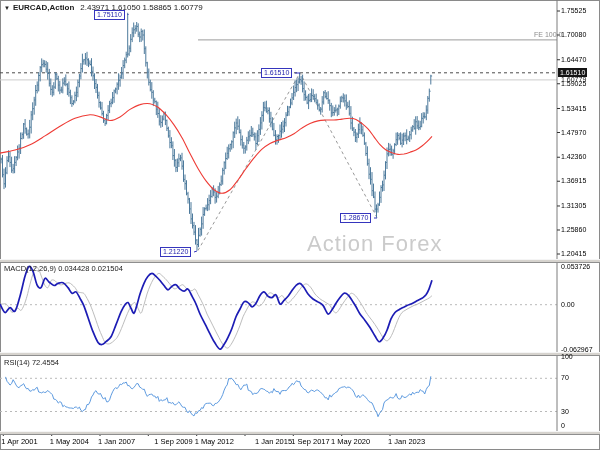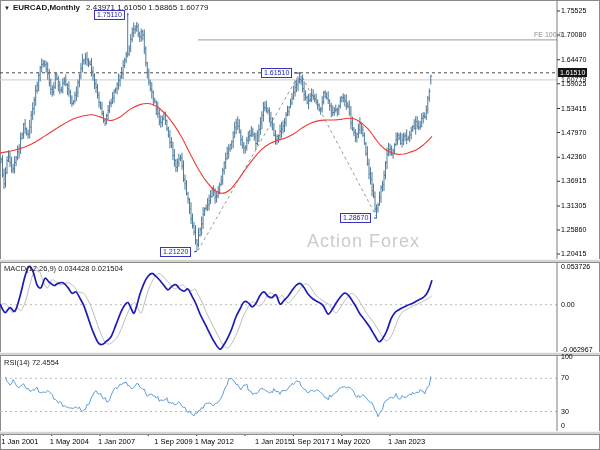--- a/index.html
+++ b/index.html
@@ -13,21 +13,21 @@
   .titlebar .tri{font-size:6px;margin-right:3px;color:#222;}
   .indlabel{position:absolute;left:4px;font-size:7.5px;color:#1a1a1a;white-space:nowrap;}
   .axis-label{position:absolute;left:561px;font-size:7px;color:#000;white-space:nowrap;}
   .date-label{position:absolute;font-size:7.5px;color:#000;top:437px;white-space:nowrap;}
   .hl-label{position:absolute;left:558px;background:#141414;color:#fff;font-size:7px;
             padding:1px 2px;z-index:3;white-space:nowrap;}
   .cur-label{position:absolute;left:561px;font-size:7px;color:#222;z-index:2;white-space:nowrap;}
   .callout{position:absolute;border:1px solid #3535bd;color:#2424ae;background:rgba(255,255,255,.92);
            font-size:7px;padding:0 2px;line-height:8px;z-index:2;white-space:nowrap;}
   .fe-label{position:absolute;font-size:7px;color:#8c8c8c;white-space:nowrap;}
-  .watermark{position:absolute;left:307px;top:231px;font-size:18px;letter-spacing:1px;
+  .watermark{position:absolute;left:307px;top:231px;font-size:22px;letter-spacing:1px;
              color:#cbcbcb;white-space:nowrap;}
 </style>
 </head>
 <body>
 
 <div id="win">
   <svg id="chartsvg" width="600" height="450">
       <line x1="0" y1="72.8" x2="557" y2="72.8" stroke-width="1" stroke="#4a4a4a" stroke-dasharray="3,3"></line>
       <line x1="0" y1="79.9" x2="557" y2="79.9" stroke-width="1" stroke="#cccccc"></line>
       <line x1="198" y1="39.9" x2="557" y2="39.9" stroke-width="1" stroke="#9b9b9b"></line>
@@ -63,21 +63,21 @@
       <line x1="557" y1="254" x2="560" y2="254" stroke="#333" stroke-width="1"></line>
       <line x1="128" y1="15" x2="128" y2="14" stroke="#3535bd" stroke-width="1"></line>
       <line x1="295" y1="73" x2="300" y2="73" stroke="#3535bd" stroke-width="1"></line>
       <line x1="374" y1="218" x2="377" y2="218" stroke="#3535bd" stroke-width="1"></line>
       <line x1="194" y1="252" x2="197" y2="251" stroke="#3535bd" stroke-width="1"></line>
     </svg>
 
   <div class="watermark">Action Forex</div>
 
   <div class="titlebar">
-    <span class="tri">▼</span><span class="sym">EURCAD,Monthly</span><span>2.43971 1.61050 1.58865 1.60779</span>
+    <span class="tri">▼</span><span class="sym">EURCAD,Action</span><span>2.43971 1.61050 1.58865 1.60779</span>
   </div>
 
   <div class="indlabel" style="top:264px">MACD(12,26,9) 0.034428 0.021504</div>
   <div class="indlabel" style="top:358px">RSI(14) 72.4554</div>
 
   <div class="sep" style="top:259px"></div>
   <div class="sep" style="top:352px"></div>
   <div class="sep" style="top:431px"></div>
 
   <div id="labels">
@@ -94,21 +94,21 @@
       <div class="axis-label" style="top: 250px;">1.20415</div>
       <div class="cur-label" style="top: 76px;">1.60779</div>
       <div class="hl-label" style="top: 67.8px;">1.61510</div>
       <div class="axis-label" style="top: 262.5px;">0.053726</div>
       <div class="axis-label" style="top: 300.7px;">0.00</div>
       <div class="axis-label" style="top: 345.5px;">-0.062967</div>
       <div class="axis-label" style="top: 353px;">100</div>
       <div class="axis-label" style="top: 374.3px;">70</div>
       <div class="axis-label" style="top: 407.5px;">30</div>
       <div class="axis-label" style="top: 422px;">0</div>
-      <div class="date-label" style="left: 1.3px;">1 Jan 2001</div>
+      <div class="date-label" style="left: 1.3px;">1 Apr 2001</div>
       <div class="date-label" style="left: 49.7px;">1 May 2004</div>
       <div class="date-label" style="left: 98px;">1 Jan 2007</div>
       <div class="date-label" style="left: 146.3px; margin-left: 8px;">1 Sep 2009</div>
       <div class="date-label" style="left: 194.7px;">1 May 2012</div>
       <div class="date-label" style="left: 255px;">1 Jan 2015</div>
       <div class="date-label" style="left: 291.3px; text-align: right;">1 Sep 2017</div>
       <div class="date-label" style="left: 331px;">1 May 2020</div>
       <div class="date-label" style="left: 388px;">1 Jan 2023</div>
       <div class="callout" style="left: 94px; top: 10px;">1.75110</div>
       <div class="callout" style="left: 261px; top: 68px;">1.61510</div>

